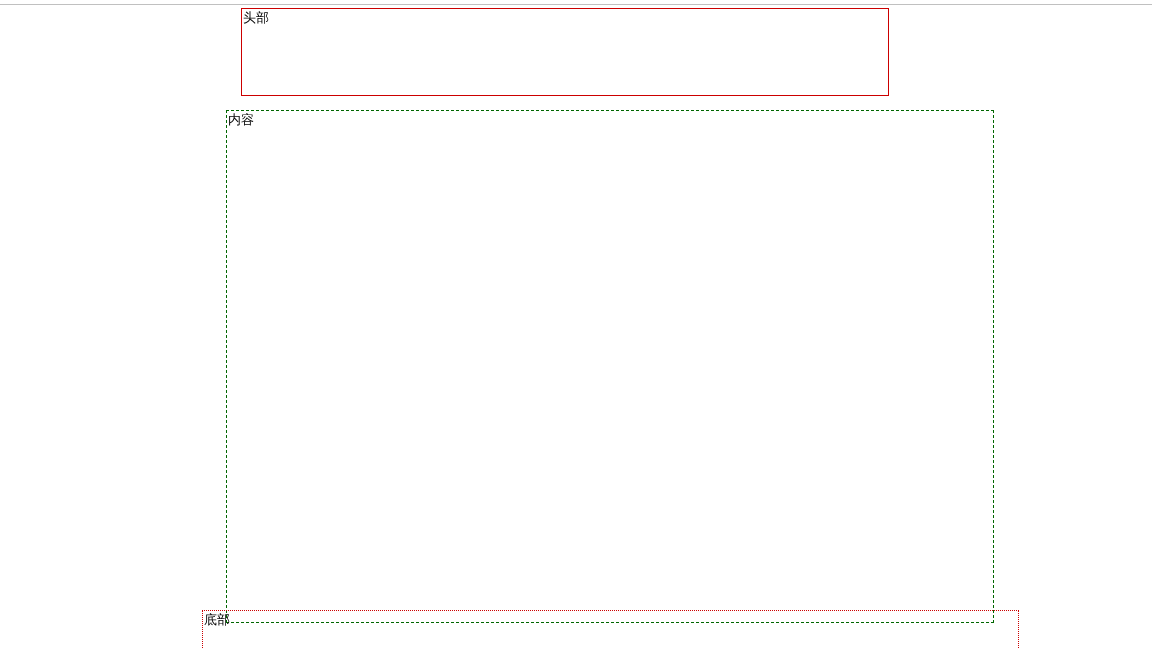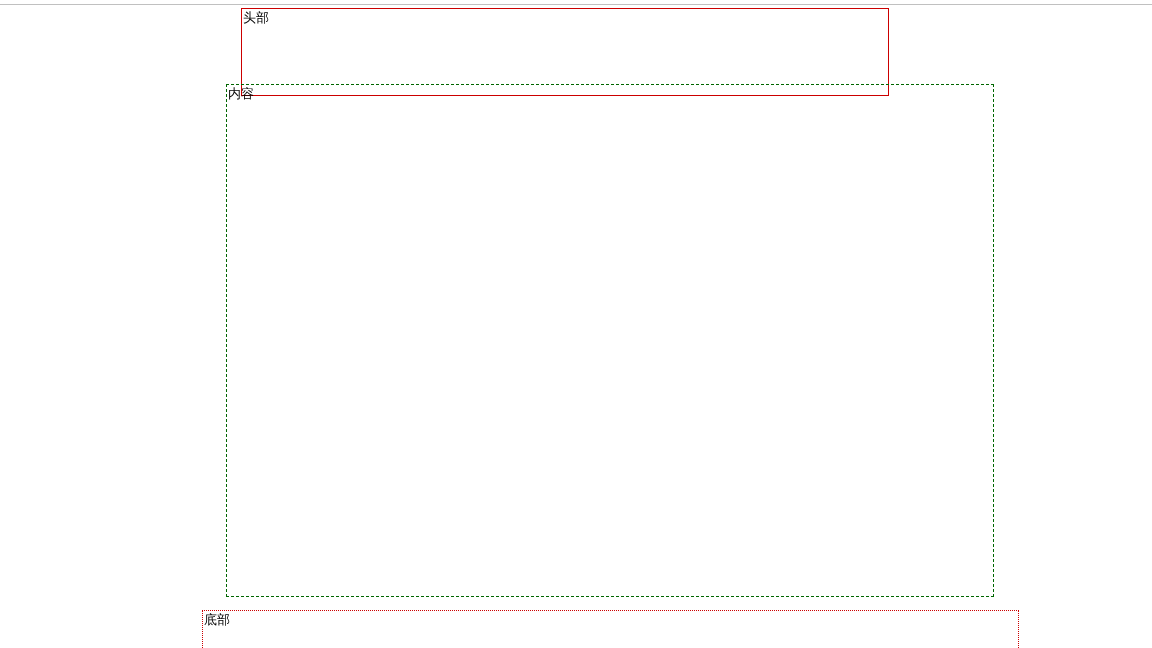--- a/index.html
+++ b/index.html
@@ -54,21 +54,21 @@
     top: 8px;
     width: 648px;
     height: 88px;
     border: 1px solid #cc0000;
     margin-left: 40px;
   }
 
   
   #content-box {
     left: 226px;
-    top: 84px;
+    top: 110px;
     width: 768px;
     height: 513px;
     border: 1px dashed #006600;
   }
 
   
   #footer-box {
     left: 202px;
     top: 610px;
     width: 817px;

